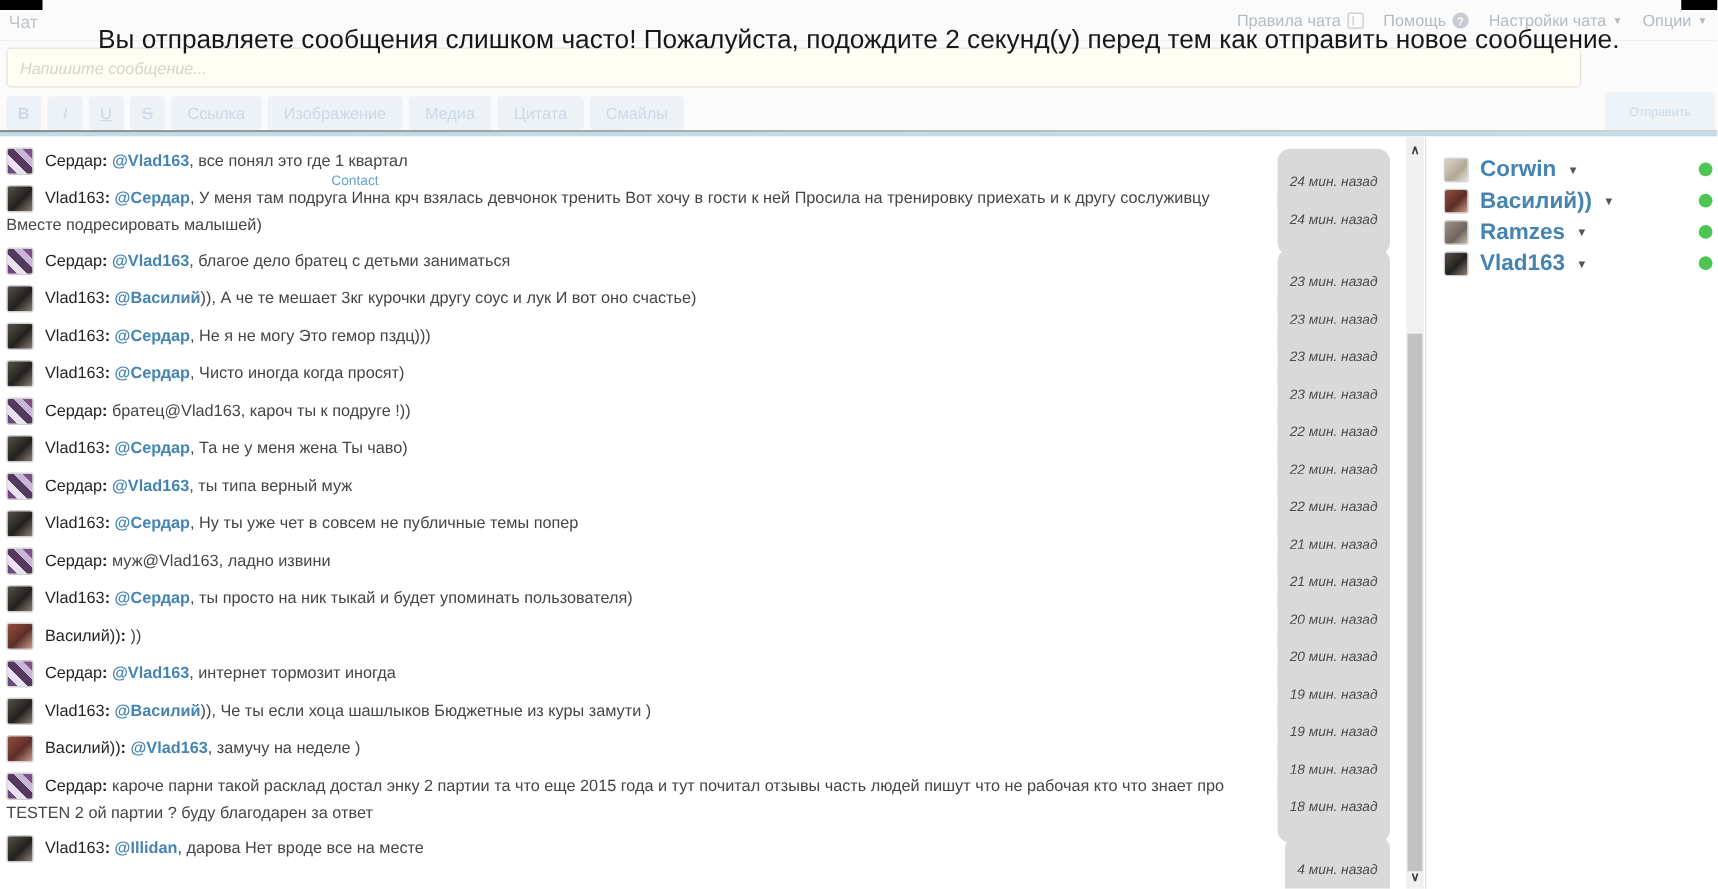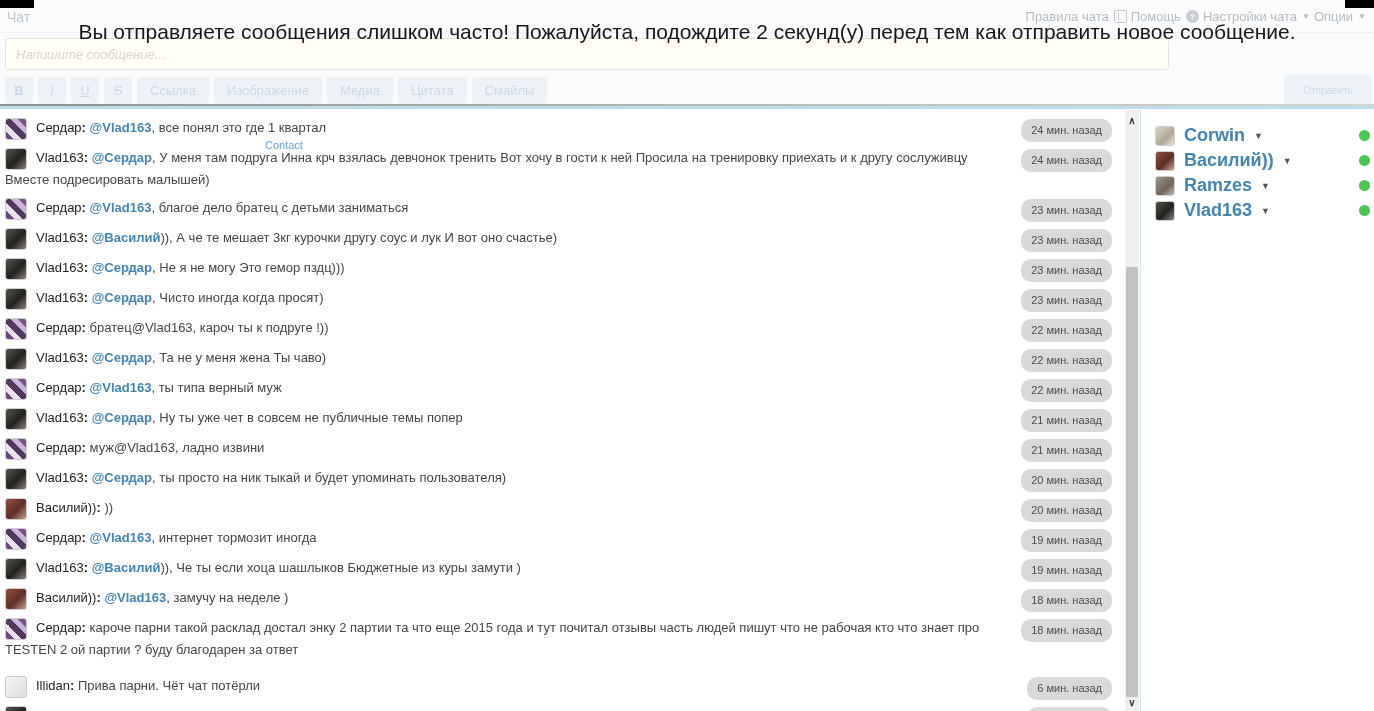--- a/index.html
+++ b/index.html
@@ -5,28 +5,28 @@
   * { box-sizing: border-box; margin: 0; padding: 0; }
   html,body { width:1374px; height:711px; overflow:hidden; }
   body {
     font-family: "Liberation Sans", sans-serif;
     background:#fff; position:relative; color:#444;
   }
   
   .top-panel { position:absolute; left:0; top:0; width:1374px; height:110px; background:#fbfbfb; }
   .header-row { position:absolute; left:0; top:0; width:100%; height:33px; border-bottom:1px solid #eef1f4; }
   .chat-title { position:absolute; left:7px; top:9px; font-size:14px; color:#bcc6cf; }
-  .header-links { position:absolute; right:8px; top:9px; display:flex; gap:4px; align-items:center; }
+  .header-links { position:absolute; right:8px; top:9px; display:flex; gap:16px; align-items:center; }
   .header-link { display:flex; align-items:center; gap:5px; font-size:13px; color:#b3bcc4; cursor:pointer; white-space:nowrap; }
   .icon-book { width:13px; height:13px; border:1px solid #c3cad1; border-radius:2px; position:relative; display:inline-block; }
   .icon-book::after { content:""; position:absolute; left:3px; top:2px; bottom:2px; width:1px; background:#c3cad1; }
   .icon-question { width:13px; height:13px; border-radius:50%; background:#c6ccd2; color:#fbfbfb; font-size:9px; font-weight:bold;
     display:inline-flex; align-items:center; justify-content:center; }
   .caret { font-size:8px; color:#b3bcc4; }
-  .message-input { position:absolute; left:5px; top:38px; width:1164px; height:32px; border:1px solid #e6e4da;
+  .message-input { position:absolute; left:5px; top:38px; width:1260px; height:32px; border:1px solid #e6e4da;
     border-radius:4px; background:#fffdf4; font-family:"Liberation Sans",sans-serif; font-size:13px; font-style:italic;
     color:#8a8a80; padding:0 10px; outline:none; }
   .message-input::placeholder { color:#d9d6c6; font-style:italic; }
   .toolbar { position:absolute; left:5px; top:77px; display:flex; gap:5px; }
   .tb-btn { height:27px; border:none; border-radius:3px; background:#edf2f7; color:#ccd9e6;
     font-family:"Liberation Sans",sans-serif; font-size:13px; padding:0 13px; cursor:pointer; }
   .tb-btn.sq { width:28px; padding:0; }
   .tb-b { font-weight:bold; } .tb-i { font-style:italic; } .tb-u { text-decoration:underline; } .tb-s { text-decoration:line-through; }
   .send-btn { position:absolute; right:2px; top:74px; height:33px; width:88px; border:none; border-radius:4px;
     background:#eef3f8; color:#c9dbe9; font-family:"Liberation Sans",sans-serif; font-size:10px; cursor:pointer; }
@@ -50,21 +50,21 @@
   .av-vlad { background:linear-gradient(135deg,#57524c 0%,#23211e 55%,#8c8278 100%); }
   .av-vasiliy { background:linear-gradient(135deg,#94503e 0%,#5e2e28 55%,#c9a08e 100%); }
   .av-illidan { background:linear-gradient(135deg,#f4f4f2 0%,#dcdcd8 100%); }
   .av-corwin { background:linear-gradient(135deg,#dcd6c8 0%,#b0a896 60%,#e8e4da 100%); }
   .av-ramzes { background:linear-gradient(135deg,#a09689 0%,#6e655c 60%,#c4bcb0 100%); }
   .msg-user { font-weight:normal; color:#232323; cursor:pointer; }
   .msg-colon { color:#232323; font-weight:bold; }
   .msg-mention { font-weight:bold; color:#4584b2; cursor:pointer; }
   .msg-text { color:#454545; }
   .msg-time { position:absolute; right:13px; top:1px; background:#d9d9d9; color:#4c4c4c; font-size:11px;
-    padding:3px 10px; border-radius:10px; white-space:nowrap; }
+    padding:19px 10px; border-radius:10px; white-space:nowrap;font-style:italic; }
   .contact-label { position:absolute; left:265px; top:29px; font-size:11px; color:#68a2cc; }
   
   .chat-scrollbar { position:absolute; left:1125px; top:110px; width:14px; height:601px; background:#f0f0f0; }
   .sb-arrow { position:absolute; left:0; width:14px; height:14px; color:#3c3c3c; font-size:10px; font-weight:bold;
     display:flex; align-items:center; justify-content:center; cursor:pointer; }
   .sb-up { top:3px; } .sb-down { bottom:2px; }
   .sb-thumb { position:absolute; left:1px; top:157px; width:12px; height:430px; background:#c2c2c2; cursor:pointer; }
   
   .sidebar { position:absolute; left:1140px; top:110px; width:234px; height:601px; background:#fff;
     border-left:1px solid #cfe4f2; padding-top:13px; }
@@ -204,24 +204,20 @@
   <div class="msg-row">
     <span class="avatar av-vasiliy"></span><span class="msg-user">Василий))</span><span class="msg-colon">:</span> <span class="msg-mention">@Vlad163</span><span class="msg-text">, замучу на неделе )</span>
     <span class="msg-time">18 мин. назад</span>
   </div>
 
   <div class="msg-row">
     <span class="avatar av-serdar"></span><span class="msg-user">Сердар</span><span class="msg-colon">:</span> <span class="msg-text">кароче парни такой расклад достал энку 2 партии та что еще 2015 года и тут почитал отзывы часть людей пишут что не рабочая кто что знает про TESTEN 2 ой партии ? буду благодарен за ответ</span>
     <span class="msg-time">18 мин. назад</span>
   </div>
 
-  <div class="msg-row gap-before">
-    <span class="avatar av-illidan"></span><span class="msg-user">Illidan</span><span class="msg-colon">:</span> <span class="msg-text">Прива парни. Чёт чат потёрли</span>
-    <span class="msg-time">6 мин. назад</span>
-  </div>
 
   <div class="msg-row">
     <span class="avatar av-vlad"></span><span class="msg-user">Vlad163</span><span class="msg-colon">:</span> <span class="msg-mention">@Illidan</span><span class="msg-text">, дарова Нет вроде все на месте</span>
     <span class="msg-time">4 мин. назад</span>
   </div>
 </div>
 
 <div class="chat-scrollbar">
   <div class="sb-arrow sb-up">∧</div>
   <div class="sb-thumb"></div>

